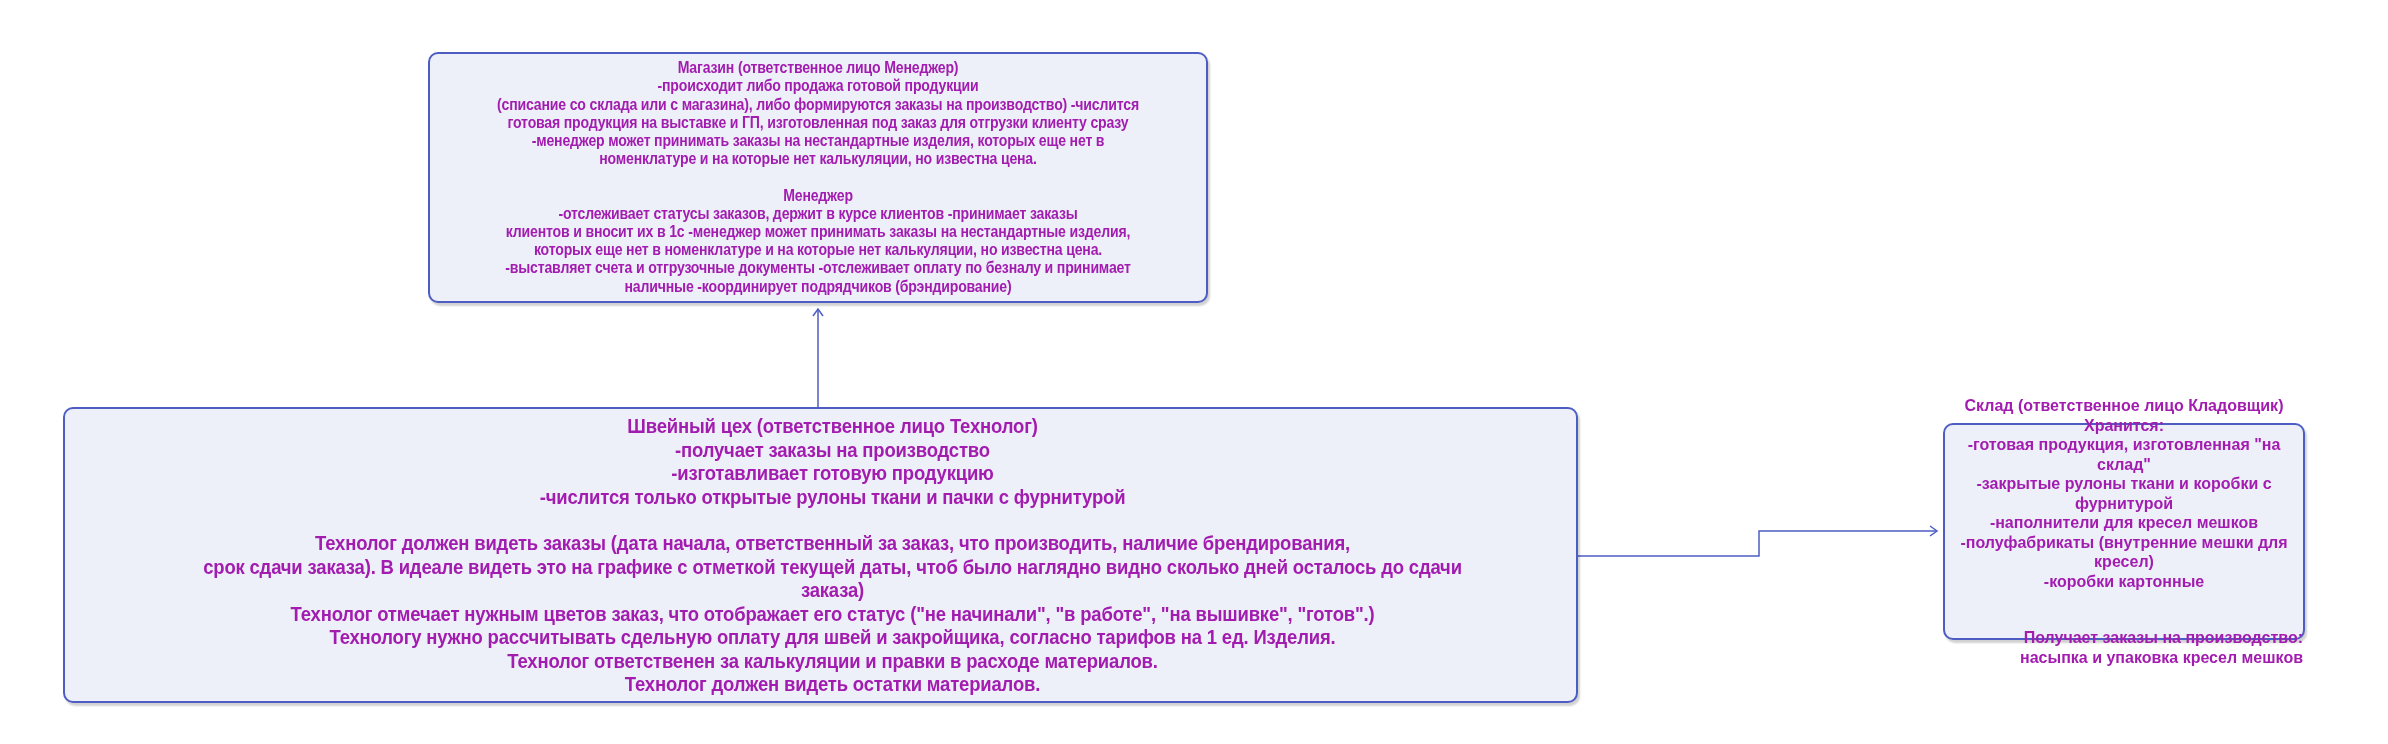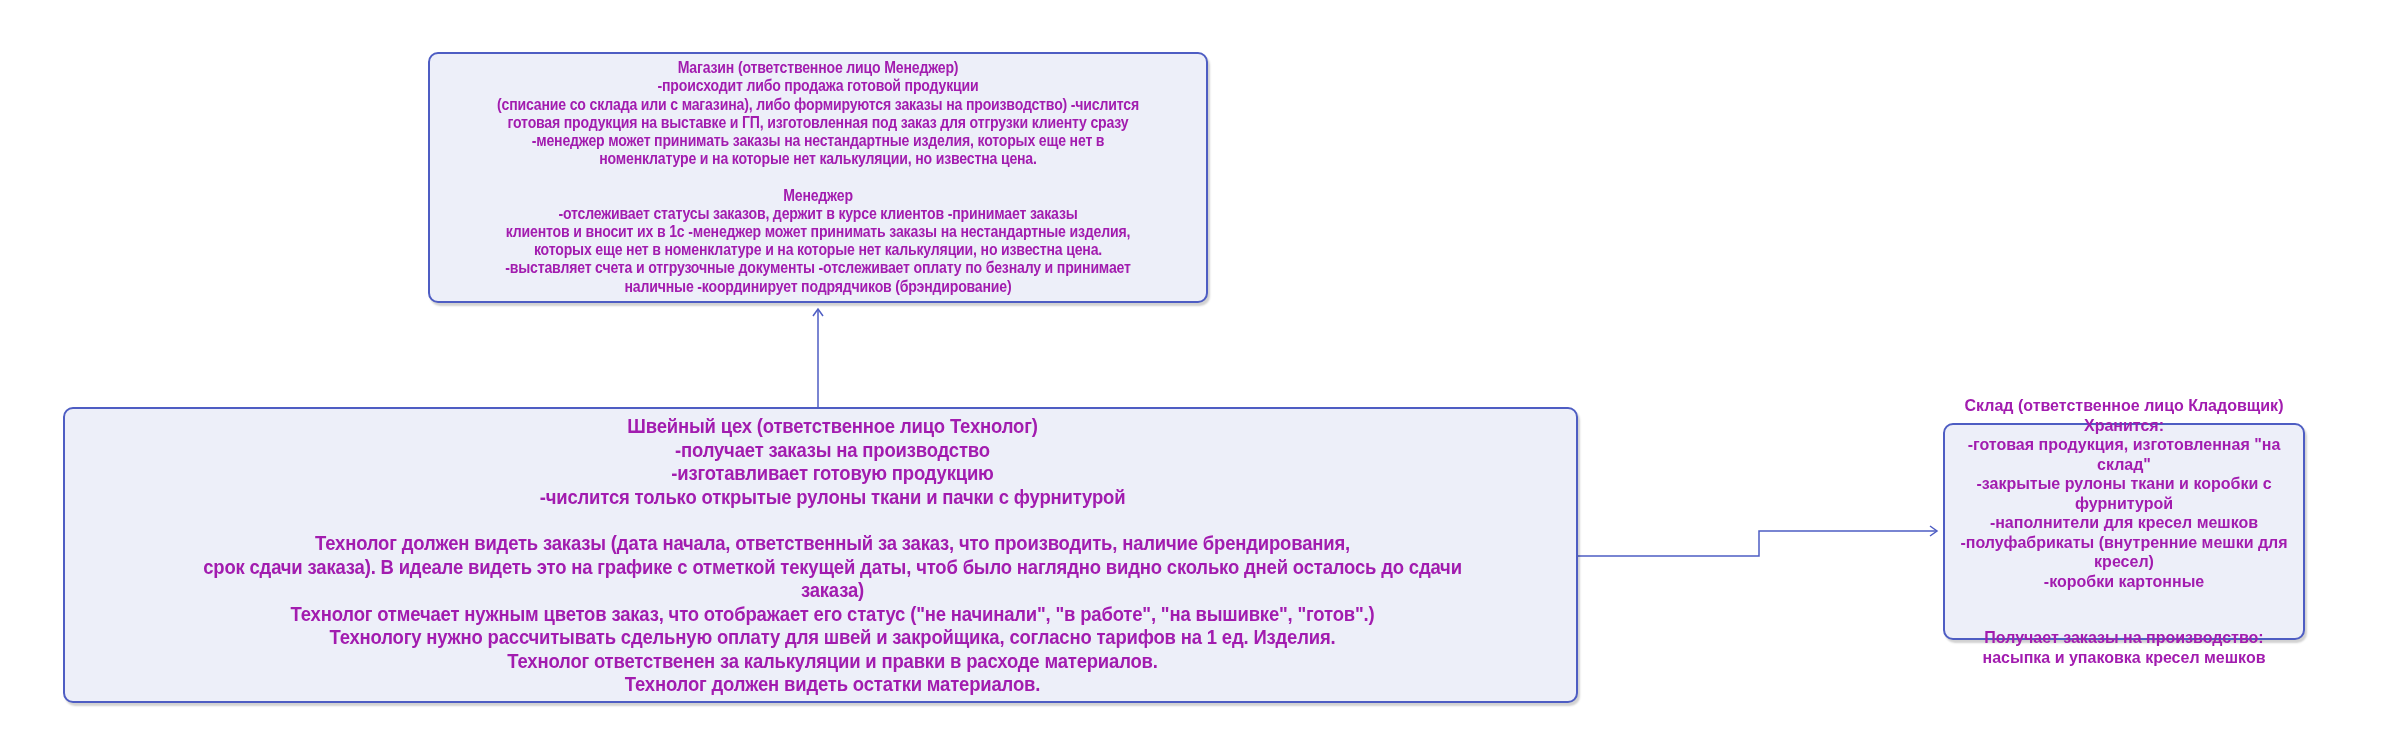--- a/index.html
+++ b/index.html
@@ -59,21 +59,21 @@
     font-size: 21px; line-height: 23.5px; padding-left: 24px;
   }
   .node-sewing .para + .para { margin-top: 23px; }
   
   .node-warehouse {
     left: 1943px; top: 423px;
     width: 362px; height: 217px;
     font-size: 16px; line-height: 19.5px;
     letter-spacing: 0;
   }
-  .node-warehouse .para + .para { margin-top: 37px; }
+  .node-warehouse .para + .para { margin-top: 37px; text-align: right; }
 </style>
 </head>
 <body>
 
 <div class="canvas">
 
   <svg class="edges" viewBox="0 0 2388 744" xmlns="http://www.w3.org/2000/svg">
     <defs>
       <marker id="arrow-open" markerWidth="12" markerHeight="12" refX="8" refY="6" orient="auto" markerUnits="userSpaceOnUse">
         <path d="M1,1 L8,6 L1,11" fill="none" stroke="#4e5dc3" stroke-width="1.5"></path>

